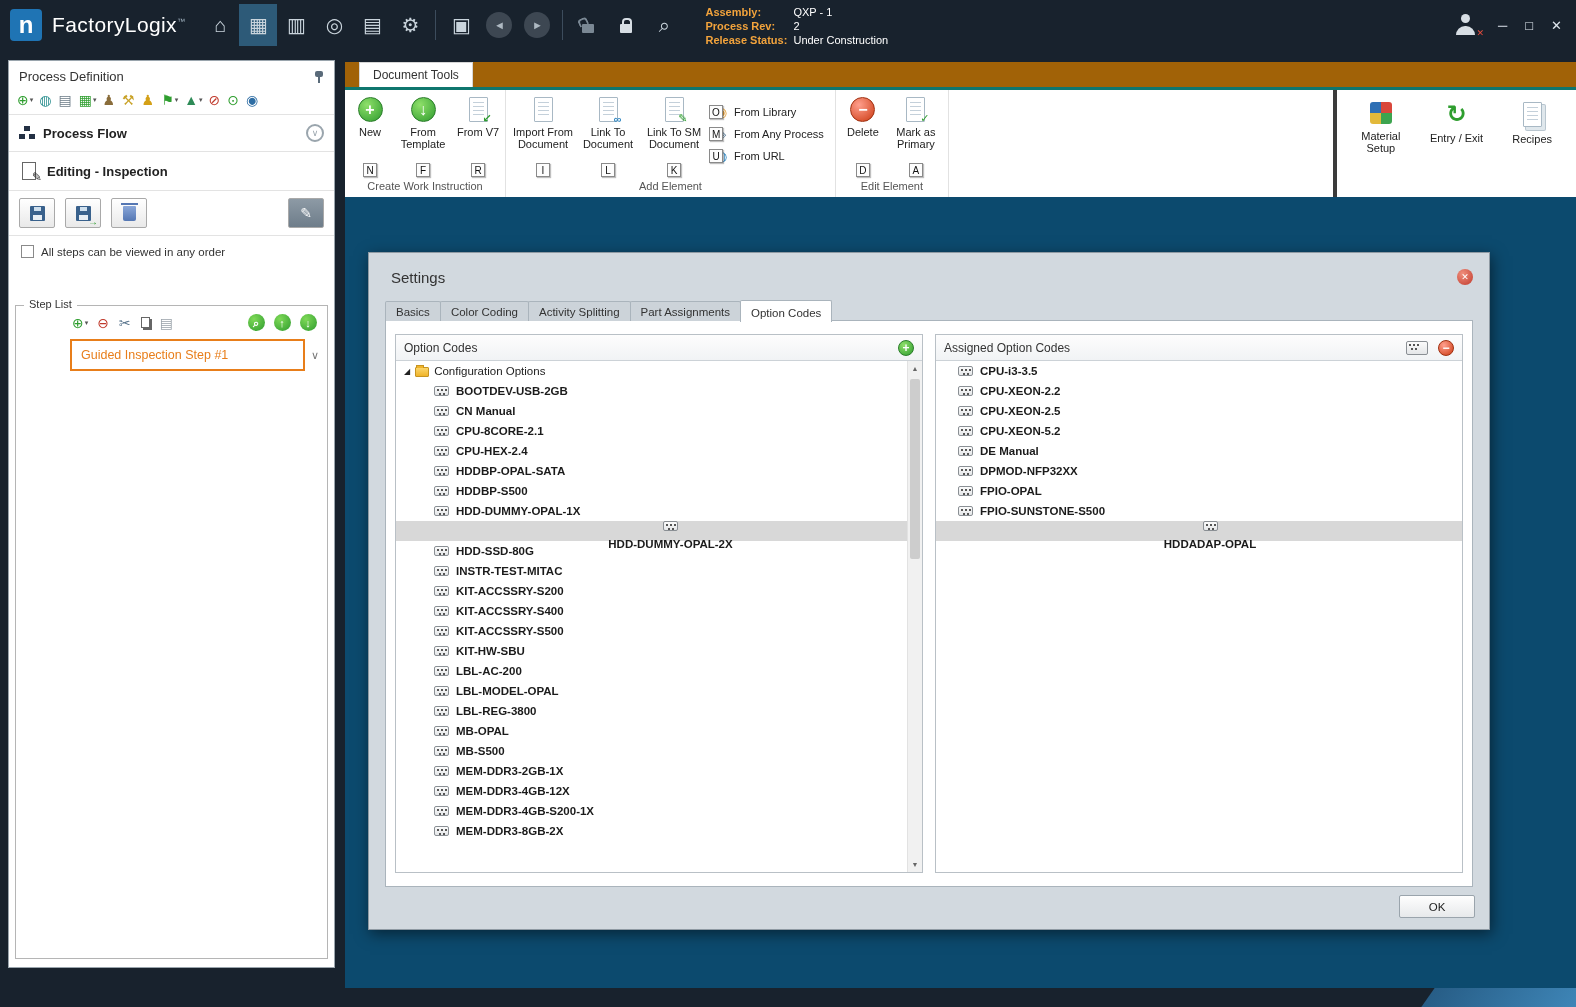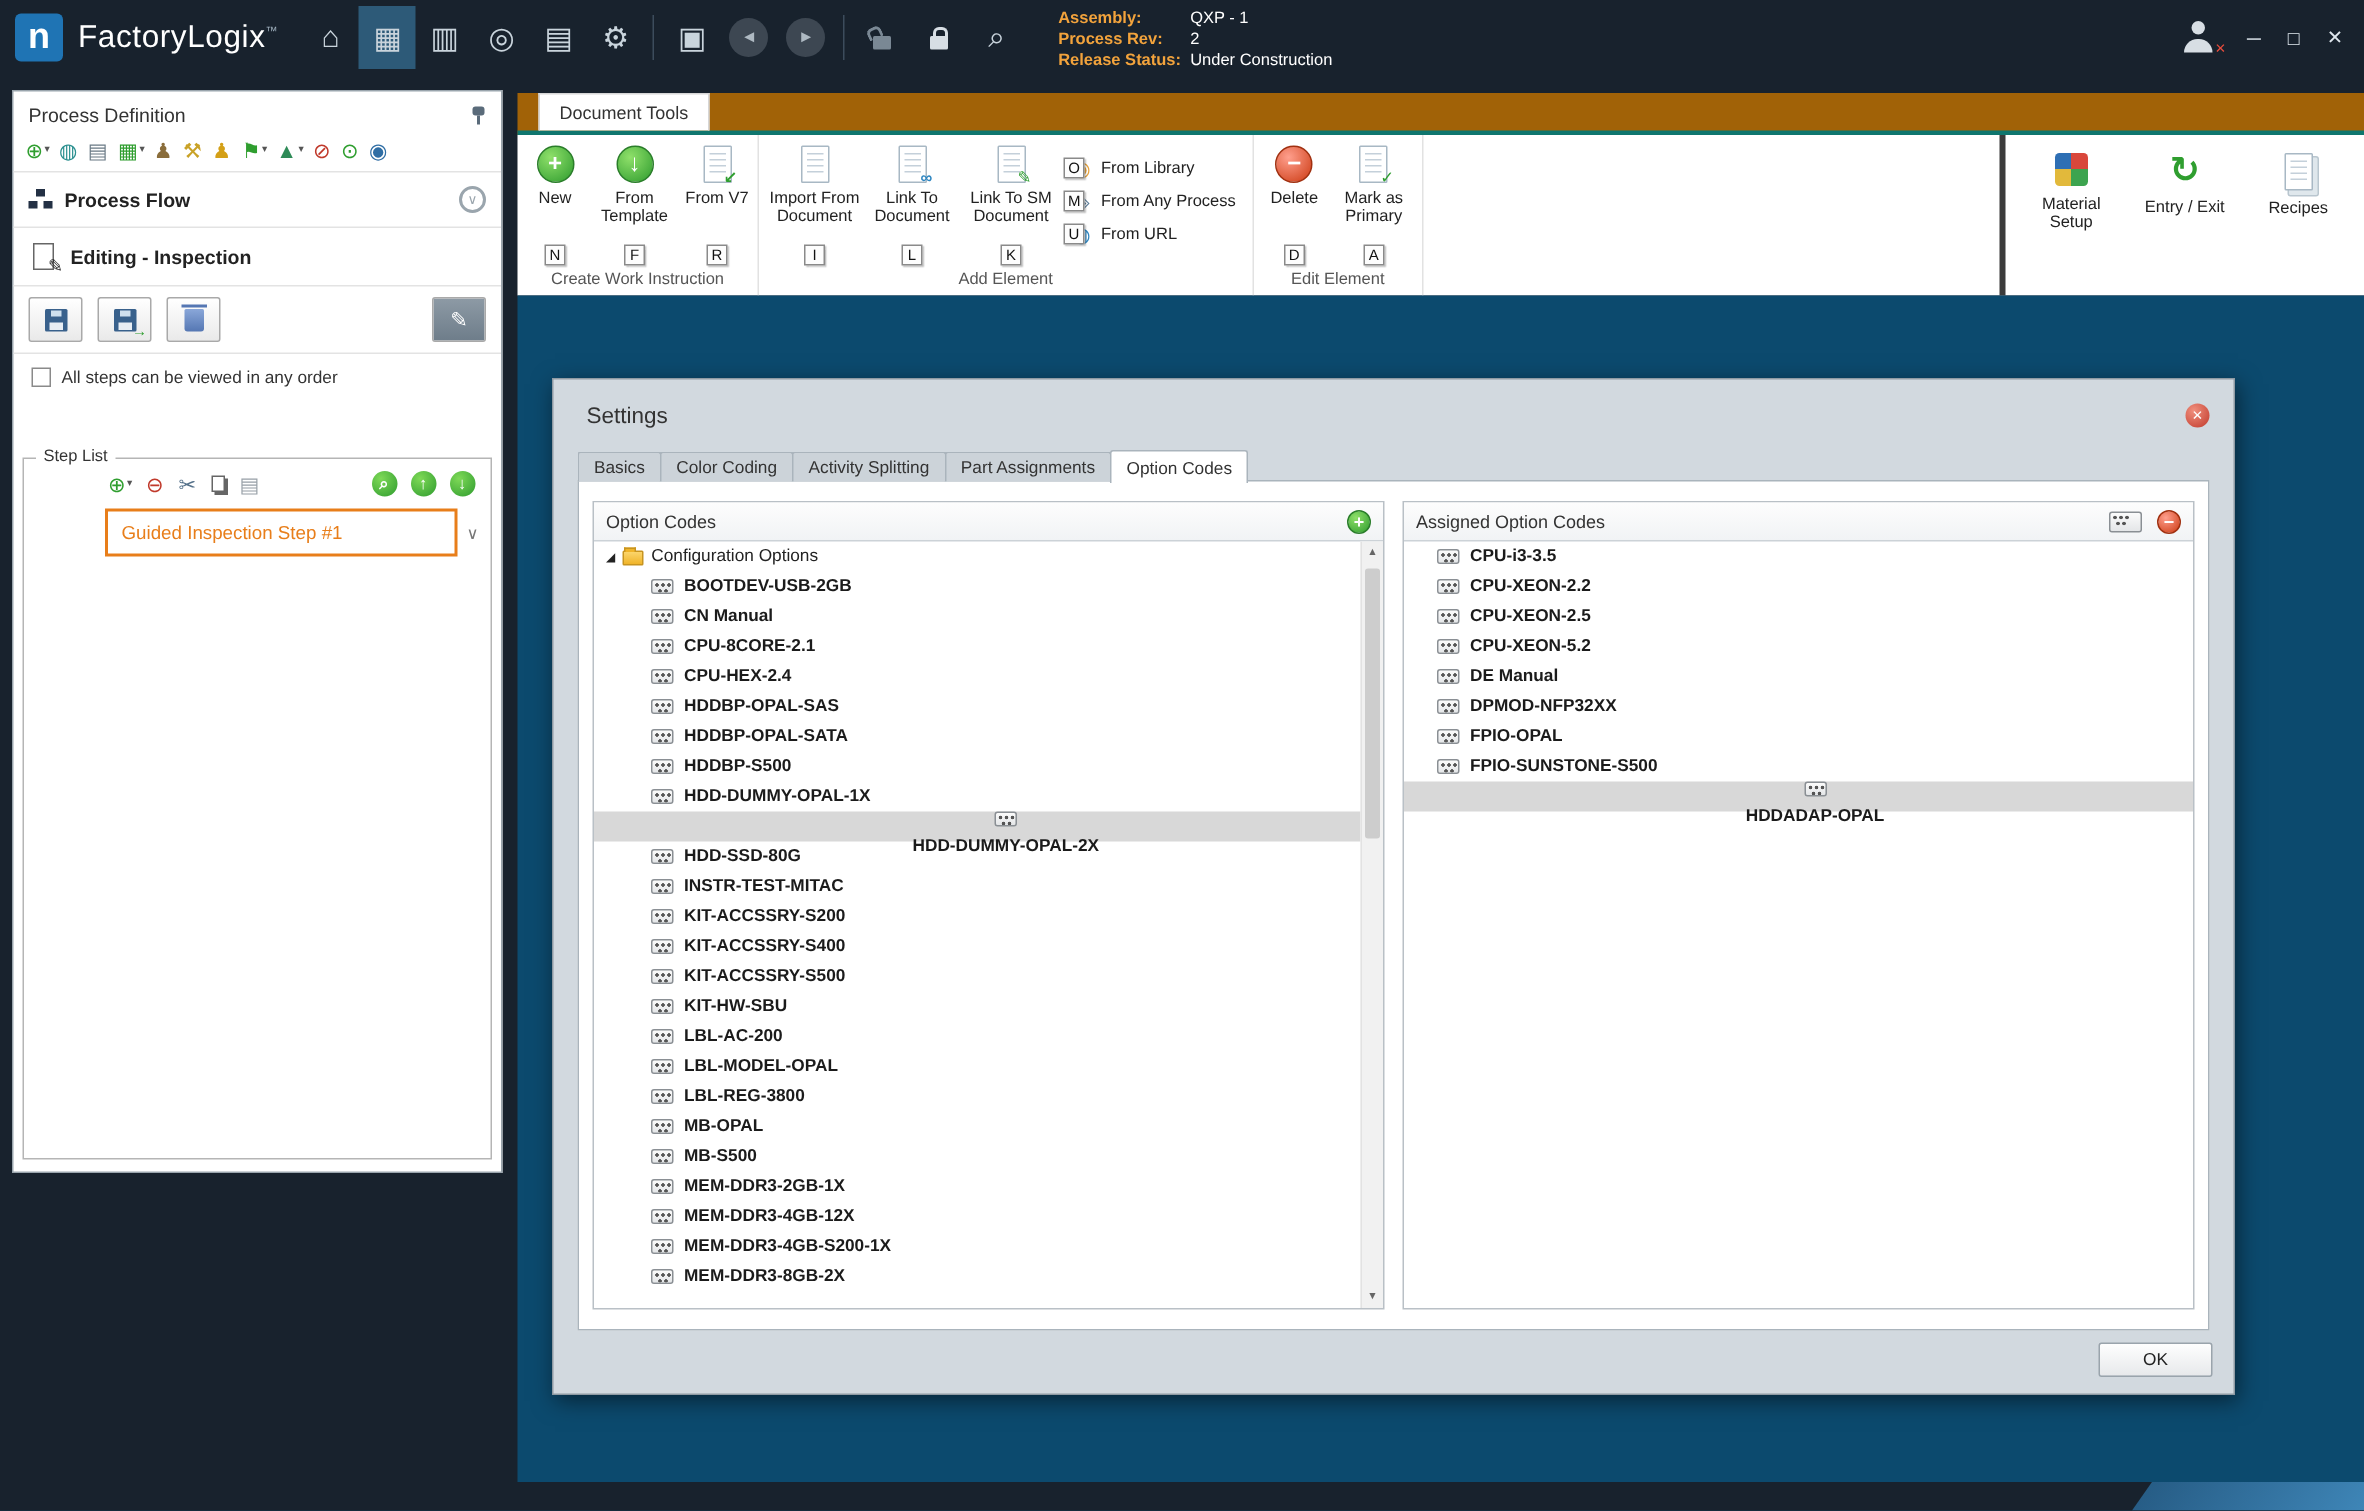--- a/index.html
+++ b/index.html
@@ -27,21 +27,21 @@
   .tb-info .ival { color:#fff; }
   .win-controls { margin-left:auto; margin-right:14px; display:flex; align-items:center; gap:18px; color:#dfe7ee; }
   .wc-user { position:relative; width:26px; height:22px; }
   .i-user { position:absolute; inset:0; }
   .i-user::before { content:""; position:absolute; top:0; left:7px; width:9px; height:9px; border-radius:50%; background:#d7dee4; }
   .i-user::after { content:""; position:absolute; bottom:1px; left:2px; width:19px; height:9px; border-radius:9px 9px 0 0; background:#d7dee4; }
   .wc-badge { position:absolute; right:-4px; bottom:-2px; color:#e74c3c; font-size:9px; font-weight:bold; }
   .wc-btn { font-size:13px; cursor:default; }
 
   
-  .sidebar { position:absolute; left:8px; top:60px; width:327px; height:722px; background:#fff; border:1px solid #9aa5ad; }
+  .sidebar { position:absolute; left:8px; top:60px; width:327px; height:908px; background:#fff; border:1px solid #9aa5ad; }
   .sb-header { display:flex; align-items:center; padding:8px 10px 4px; }
   .sb-title { font-size:13px; color:#333; }
   .pin-ico { margin-left:auto; width:10px; height:14px; position:relative; }
   .pin-ico::before { content:""; position:absolute; top:1px; left:1px; width:8px; height:6px; background:#5a6b7a; border-radius:2px; }
   .pin-ico::after { content:""; position:absolute; top:7px; left:4px; width:2px; height:6px; background:#5a6b7a; }
   .sb-toolbar { display:flex; align-items:center; gap:6px; padding:4px 8px 6px; }
   .sb-ico { display:inline-flex; align-items:center; font-size:14px; line-height:16px; cursor:default; }
   .sb-ico .caret { font-size:7px; color:#555; margin-left:1px; }
   .sb-toolbar span.sb-ico:nth-of-type(1) .g { color:#2f9e2f; }
   .sb-toolbar span.sb-ico:nth-of-type(2) .g { color:#2a8f8f; }
@@ -535,24 +535,20 @@
                   <div class="tree-row row">
                     <span class="kbd-ico"></span>
                     <span>CPU-8CORE-2.1</span>
                   </div>
 
                   <div class="tree-row row">
                     <span class="kbd-ico"></span>
                     <span>CPU-HEX-2.4</span>
                   </div>
 
-                  <div class="tree-row row">
-                    <span class="kbd-ico"></span>
-                    <span>HDDBP-OPAL-SAS</span>
-                  </div>
 
                   <div class="tree-row row">
                     <span class="kbd-ico"></span>
                     <span>HDDBP-OPAL-SATA</span>
                   </div>
 
                   <div class="tree-row row">
                     <span class="kbd-ico"></span>
                     <span>HDDBP-S500</span>
                   </div>

